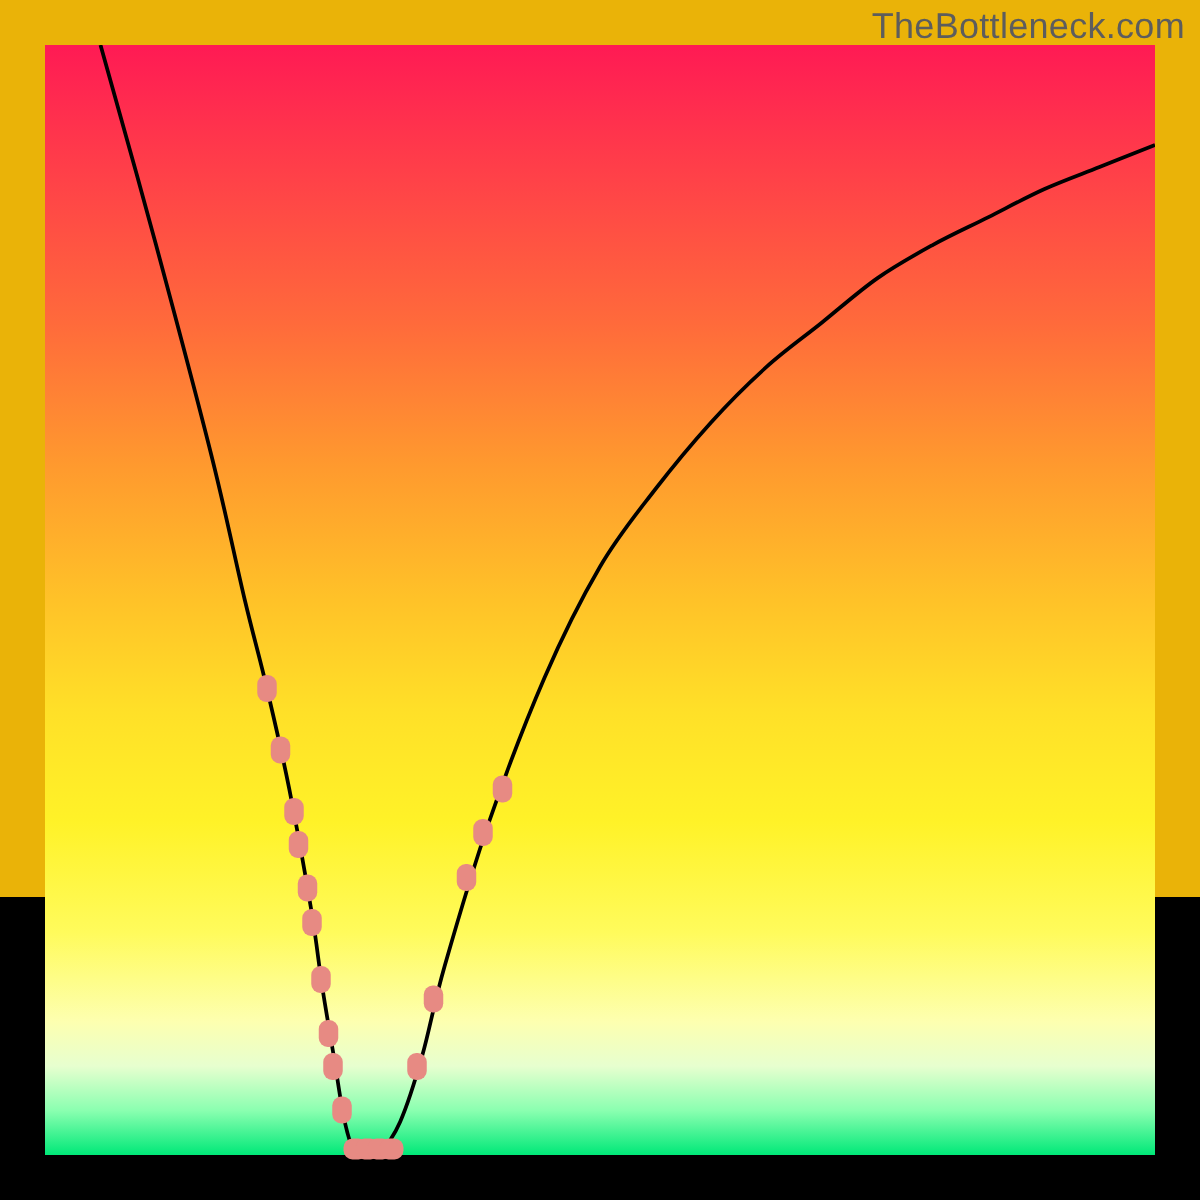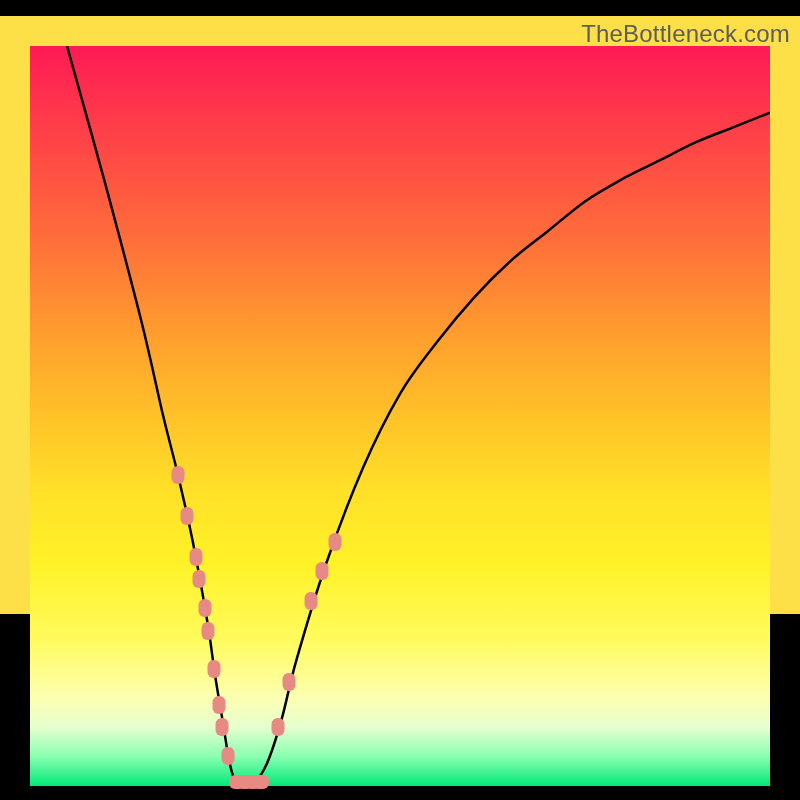--- a/index.html
+++ b/index.html
@@ -8,22 +8,21 @@
     width: 800px;
     height: 800px;
     overflow: hidden;
     background: #000;
     font-family: Arial, Helvetica, sans-serif;
   }
   .frame {
     position: relative;
     width: 800px;
     height: 598px;
-    background: #fde047;
-    margin-top: 16px;
+    background: #eab308;
   }
   .plot {
     position: absolute;
     left: 30px;
     top: 30px;
     width: 740px;
     height: 740px;
     background: linear-gradient(
       to bottom,
       #ff1a54 0%,

